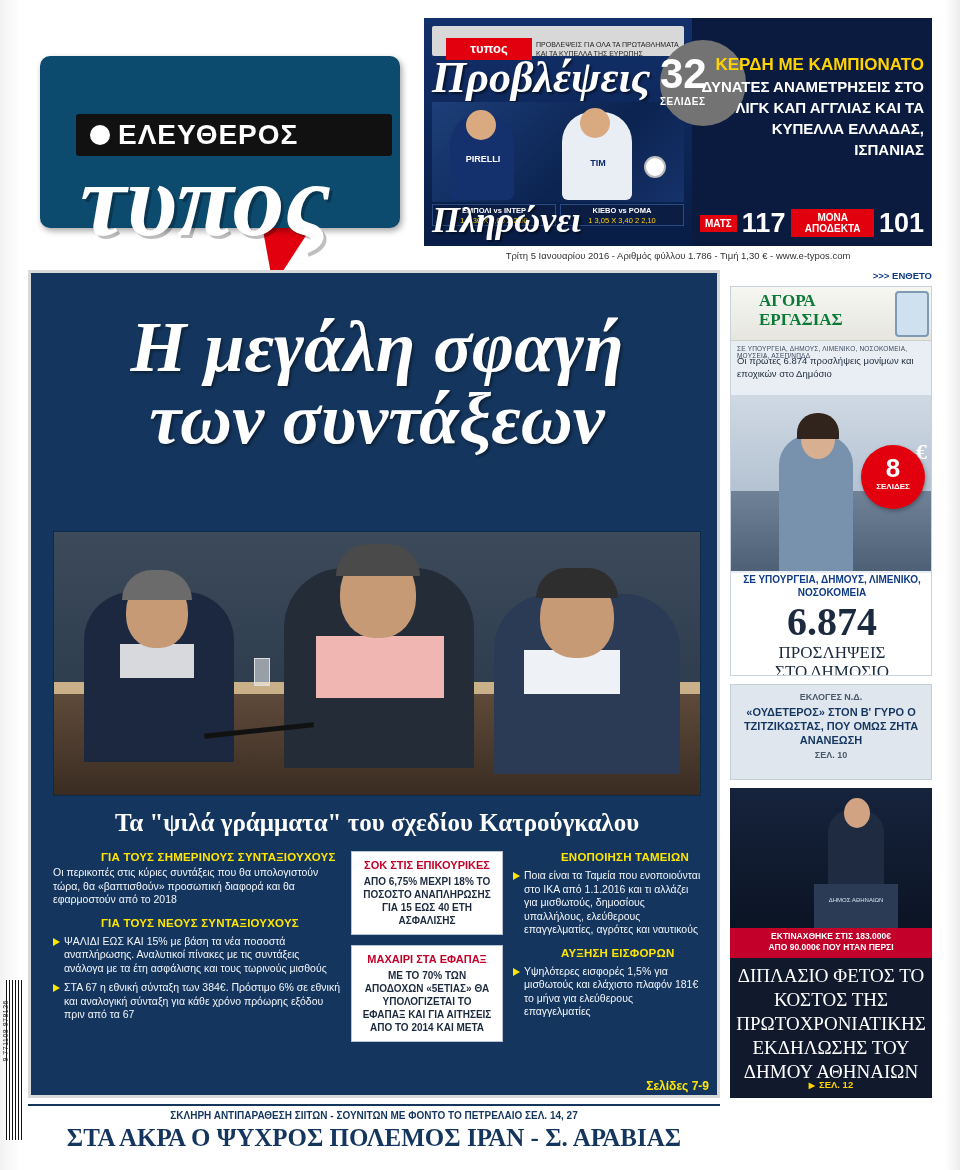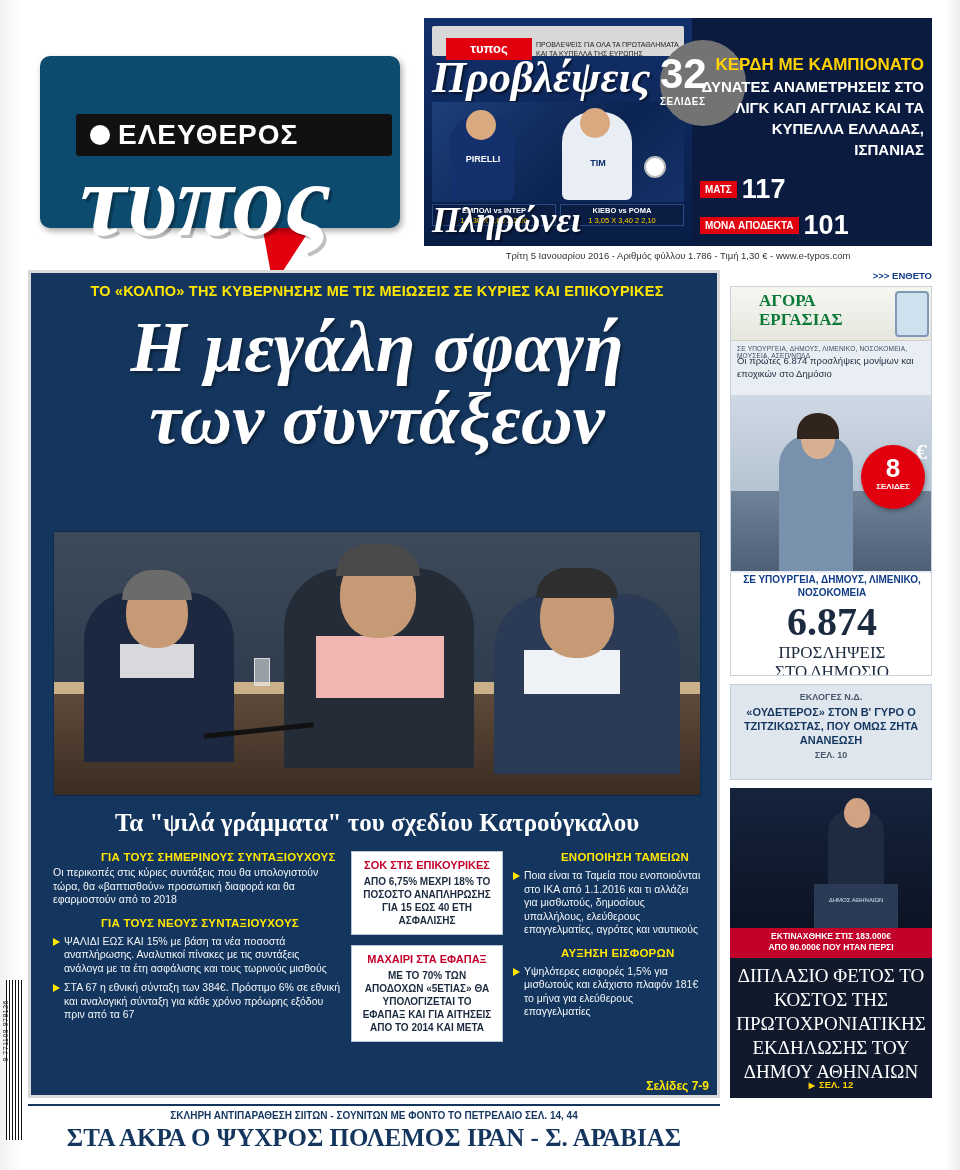--- a/index.html
+++ b/index.html
@@ -141,21 +141,21 @@
   .pages32 .n { font-size:42px; font-weight:bold; line-height:44px; padding-top:12px; }
   .pages32 .t { font-size:10px; font-weight:bold; letter-spacing:0.5px; }
   .promo-right {
     position:absolute; left:276px; top:36px; width:224px;
     color:#fff; text-align:right; font-family:"Liberation Sans", sans-serif;
   }
   .promo-right .r1 { color:#ffd200; font-weight:bold; font-size:17px; line-height:22px; }
   .promo-right .r2 { font-weight:bold; font-size:15px; line-height:21px; }
   .promo-stats {
     position:absolute; left:276px; top:188px; width:224px; height:34px;
-    display:flex; gap:6px; justify-content:flex-end; align-items:stretch;flex-direction:column;
+    display:flex; gap:6px; justify-content:flex-end; align-items:stretch;
   }
   .stat { display:flex; align-items:center; gap:5px; }
   .stat .lbl {
     background:#e2000f; color:#fff; font-family:"Liberation Sans", sans-serif;
     font-weight:bold; font-size:10px; line-height:11px; padding:3px 5px; text-align:center;
   }
   .stat .val {
     color:#fff; font-family:"Liberation Sans", sans-serif;
     font-weight:bold; font-size:27px; line-height:30px;
   }
@@ -482,21 +482,20 @@
       <div class="stat">
         <span class="lbl">ΜΟΝΑ ΑΠΟΔΕΚΤΑ</span>
         <span class="val">101</span>
       </div>
     </div>
   </div>
 
   <div class="dateline">Τρίτη 5 Ιανουαρίου 2016 - Αριθμός φύλλου 1.786 - Τιμή 1,30 € - www.e-typos.com</div>
 
   <div class="main">
-    <div class="kicker">ΤΟ «ΚΟΛΠΟ» ΤΗΣ ΚΥΒΕΡΝΗΣΗΣ ΜΕ ΤΙΣ ΜΕΙΩΣΕΙΣ ΣΕ ΚΥΡΙΕΣ ΚΑΙ ΕΠΙΚΟΥΡΙΚΕΣ</div>
     <div class="headline">
       <div>Η μεγάλη σφαγή</div>
       <div>των συντάξεων</div>
     </div>
 
     <div class="photo">
       <div class="ph-wood"></div>
       <div class="ph-bench"></div>
       <div class="ph-p1"></div>
       <div class="ph-p1-shirt"></div>
@@ -595,17 +594,17 @@
       <div class="r-ad2-red">
         <div>ΕΚΤΙΝΑΧΘΗΚΕ ΣΤΙΣ 183.000€</div>
         <div>ΑΠΟ 90.000€ ΠΟΥ ΗΤΑΝ ΠΕΡΣΙ</div>
       </div>
       <div class="r-ad2-txt">ΔΙΠΛΑΣΙΟ ΦΕΤΟΣ ΤΟ ΚΟΣΤΟΣ ΤΗΣ ΠΡΩΤΟΧΡΟΝΙΑΤΙΚΗΣ ΕΚΔΗΛΩΣΗΣ ΤΟΥ ΔΗΜΟΥ ΑΘΗΝΑΙΩΝ</div>
       <div class="r-ad2-sel">ΣΕΛ. 12</div>
     </div>
   </div>
 
   <div class="bottom">
-    <div class="bot-k">ΣΚΛΗΡΗ ΑΝΤΙΠΑΡΑΘΕΣΗ ΣΙΙΤΩΝ - ΣΟΥΝΙΤΩΝ ΜΕ ΦΟΝΤΟ ΤΟ ΠΕΤΡΕΛΑΙΟ     ΣΕΛ. 14, 44</div>
+    <div class="bot-k">ΣΚΛΗΡΗ ΑΝΤΙΠΑΡΑΘΕΣΗ ΣΙΙΤΩΝ - ΣΟΥΝΙΤΩΝ ΜΕ ΦΟΝΤΟ ΤΟ ΠΕΤΡΕΛΑΙΟ     ΣΕΛ. 14, 27</div>
     <div class="bot-h">ΣΤΑ ΑΚΡΑ Ο ΨΥΧΡΟΣ ΠΟΛΕΜΟΣ ΙΡΑΝ - Σ. ΑΡΑΒΙΑΣ</div>
   </div>
 
 </div>
 
 </body></html>

